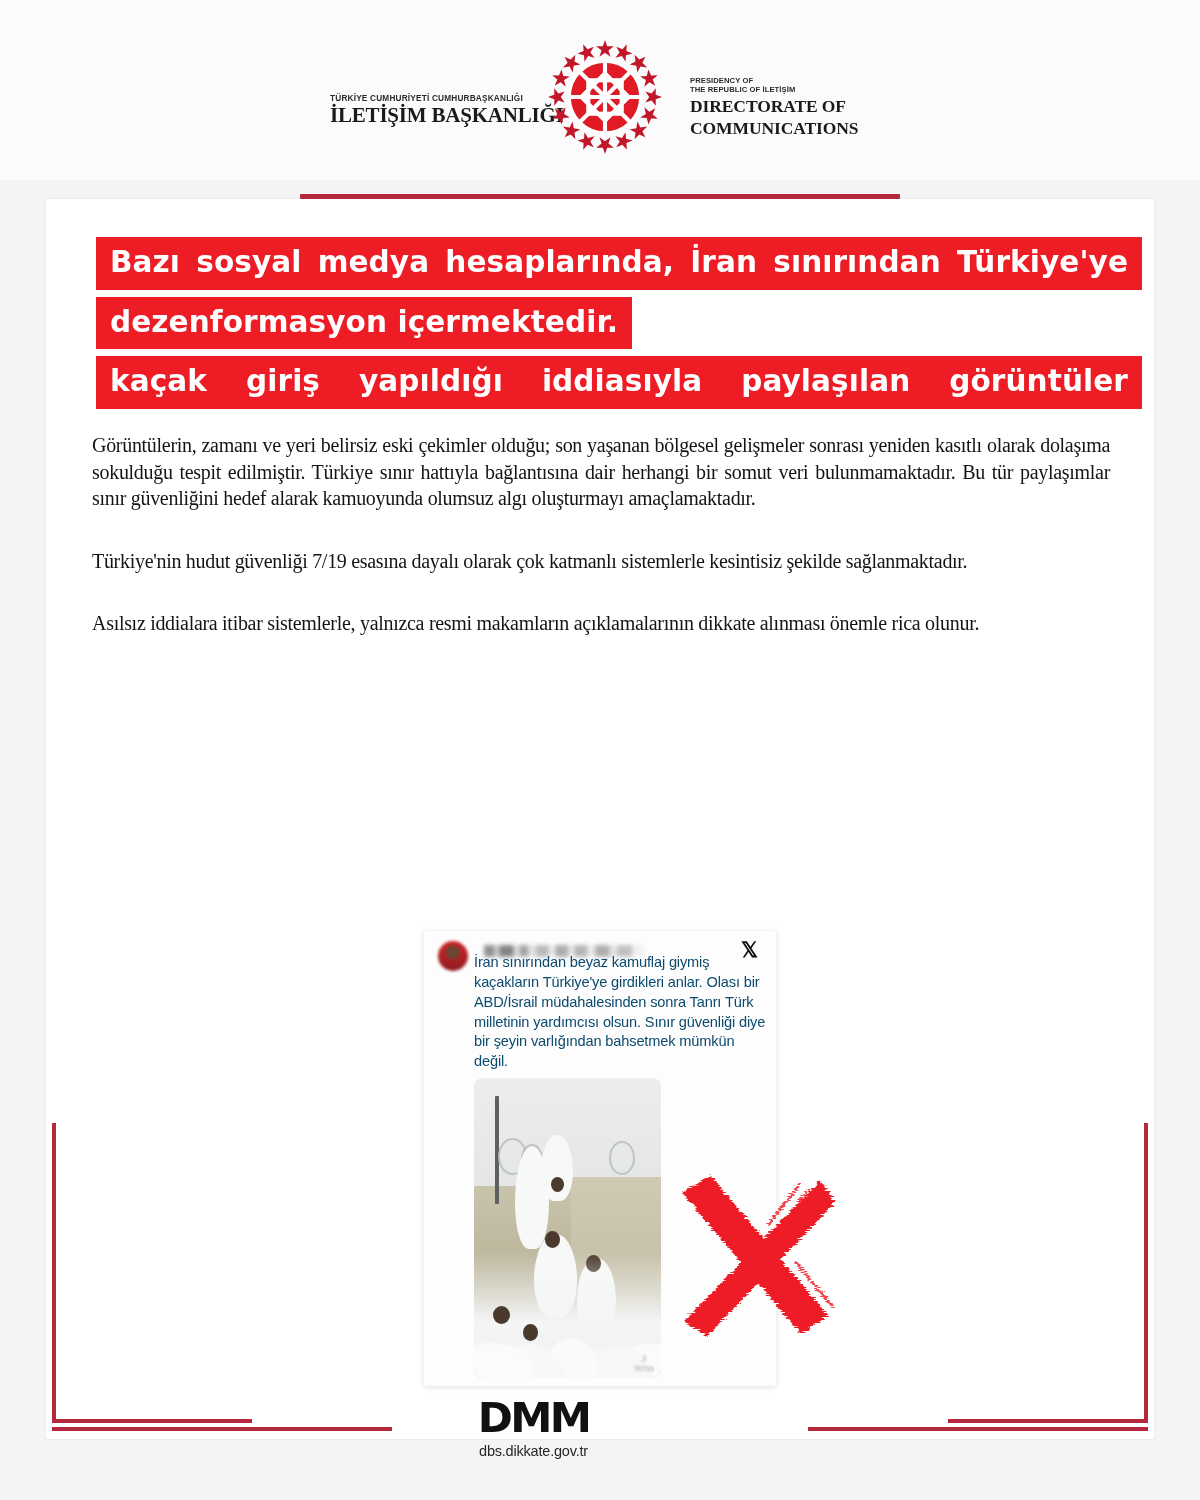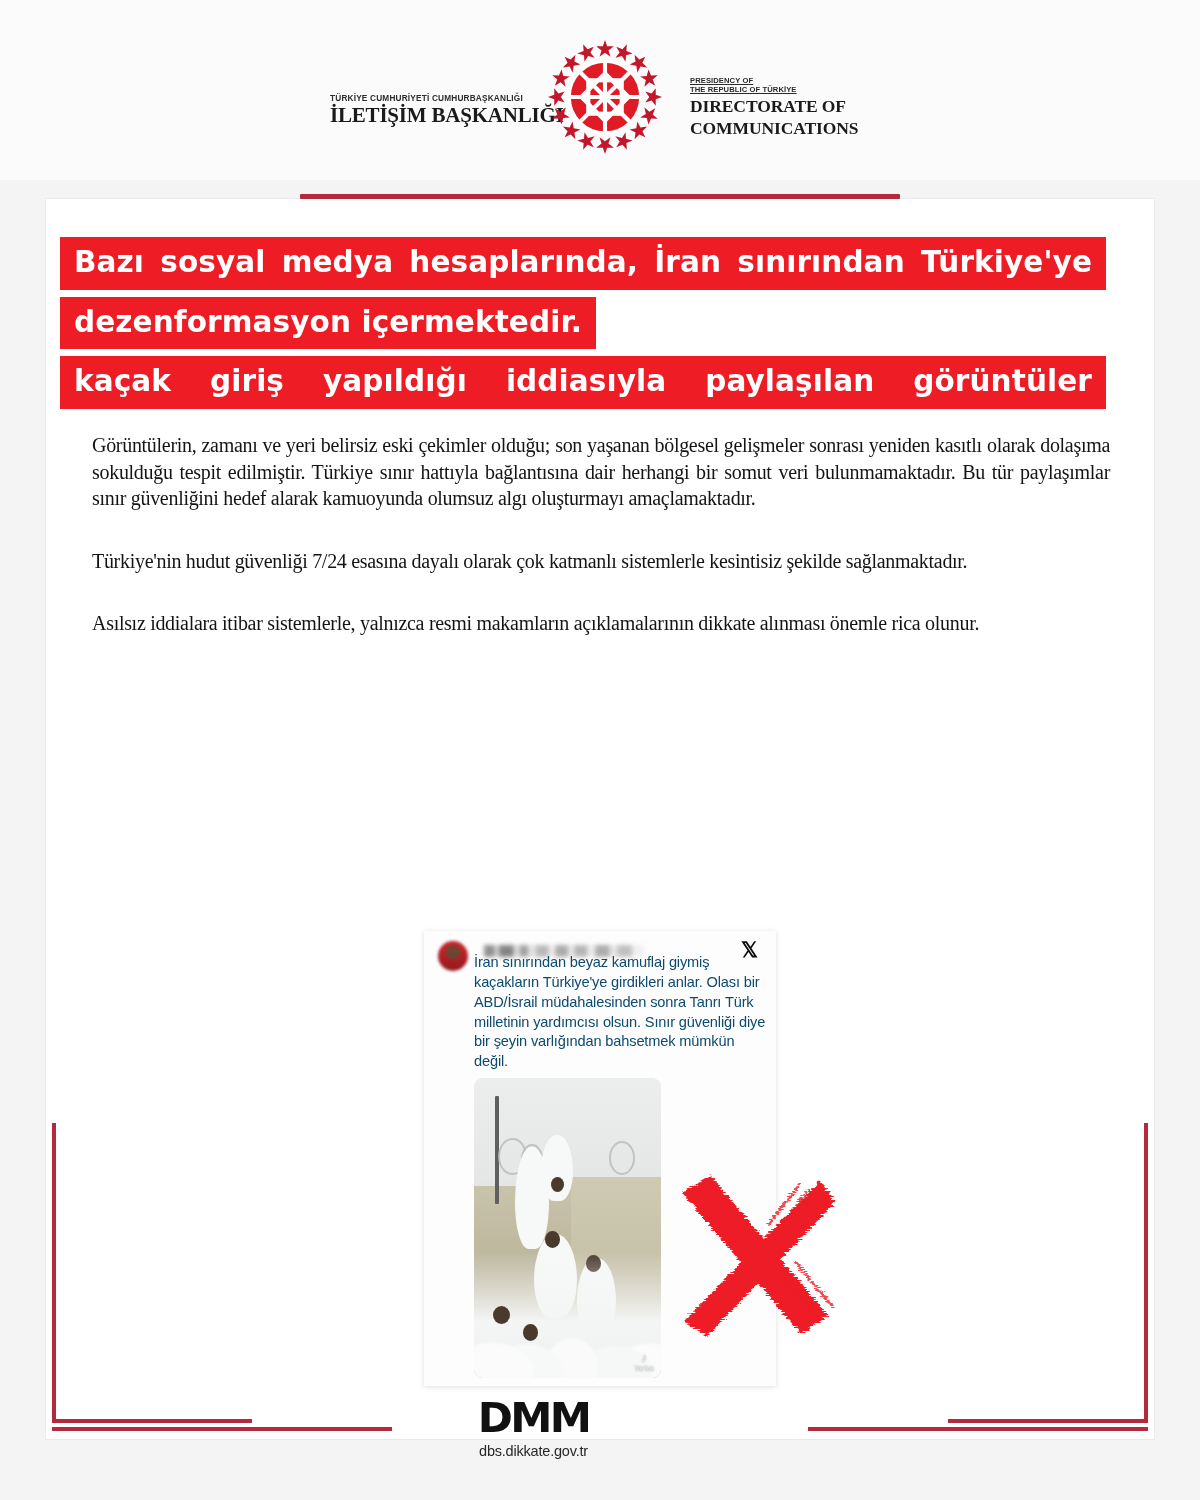--- a/index.html
+++ b/index.html
@@ -72,21 +72,20 @@
     color: #1a1a1a;
     padding-top: 20px;
   }
   .brand-en .sup {
     font-size: 7.6px;
     font-weight: bold;
     line-height: 1.3;
     letter-spacing: 0.1px;
     color: #2b2b2b;
     white-space: nowrap;
-    text-decoration: underline;
   }
   .brand-en .main {
     font-family: "Liberation Serif", serif;
     font-size: 17.5px;
     font-weight: bold;
     line-height: 1.12;
     letter-spacing: -0.1px;
     margin-top: 2px;
     white-space: nowrap;
   }
@@ -140,21 +139,21 @@
     width: 200px;
     height: 300px;
     border-width: 0 4px 4px 0;
     border-left: none;
     border-top: none;
   }
 
   
   .headline {
     position: absolute;
-    left: 60px;
+    left: 96px;
     top: 237px;
     width: 1046px;
   }
   .hl-line {
     display: table;
     background: #ee1c25;
     color: #ffffff;
     font-size: 29.5px;
     font-weight: bold;
     letter-spacing: 0.1px;
@@ -444,42 +443,42 @@
               <line x1="34" y1="34" x2="86" y2="86"></line>
               <line x1="86" y1="34" x2="34" y2="86"></line>
             </g>
             <circle cx="60" cy="60" r="36" fill="none" stroke="#ffffff" stroke-width="2.5"></circle>
           </g>
         </svg>
       </div>
 
       <div class="brand-en">
         <div class="sup">PRESIDENCY OF</div>
-        <div class="sup">THE REPUBLIC OF TÜRKİYE</div>
+        <div class="sup">THE REPUBLIC OF İLETİŞİM</div>
         <div class="main">DIRECTORATE OF</div>
         <div class="main">COMMUNICATIONS</div>
       </div>
 
     </div>
   </div>
 
   <div class="card"></div>
   <div class="top-rule"></div>
   <div class="bracket bracket-bl"></div>
   <div class="bracket bracket-br"></div>
 
   <div class="headline">
     <div class="hl-line full">Bazı sosyal medya hesaplarında, İran sınırından Türkiye'ye</div>
     <div class="hl-line partial">dezenformasyon içermektedir.</div>
     <div class="hl-line justified">kaçak giriş yapıldığı iddiasıyla paylaşılan görüntüler</div>
   </div>
 
   <div class="body-text">
     <p class="para">Görüntülerin, zamanı ve yeri belirsiz eski çekimler olduğu; son yaşanan bölgesel gelişmeler sonrası yeniden kasıtlı olarak dolaşıma sokulduğu tespit edilmiştir. Türkiye sınır hattıyla bağlantısına dair herhangi bir somut veri bulunmamaktadır. Bu tür paylaşımlar sınır güvenliğini hedef alarak kamuoyunda olumsuz algı oluşturmayı amaçlamaktadır.</p>
-    <p class="para">Türkiye'nin hudut güvenliği 7/24 esasına dayalı olarak çok katmanlı sistemlerle kesintisiz şekilde sağlanmaktadır.</p>
+    <p class="para">Türkiye'nin hudut güvenliği 7/19 esasına dayalı olarak çok katmanlı sistemlerle kesintisiz şekilde sağlanmaktadır.</p>
     <p class="para last-ragged">Asılsız iddialara itibar sistemlerle, yalnızca resmi makamların açıklamalarının dikkate alınması önemle rica olunur.</p>
   </div>
 
   <div class="tweet-wrap">
     <div class="tweet-card">
 
       <div class="tweet-head">
         <div class="avatar"></div>
         <div class="handle-blur"></div>
         <div class="x-logo">𝕏</div>

